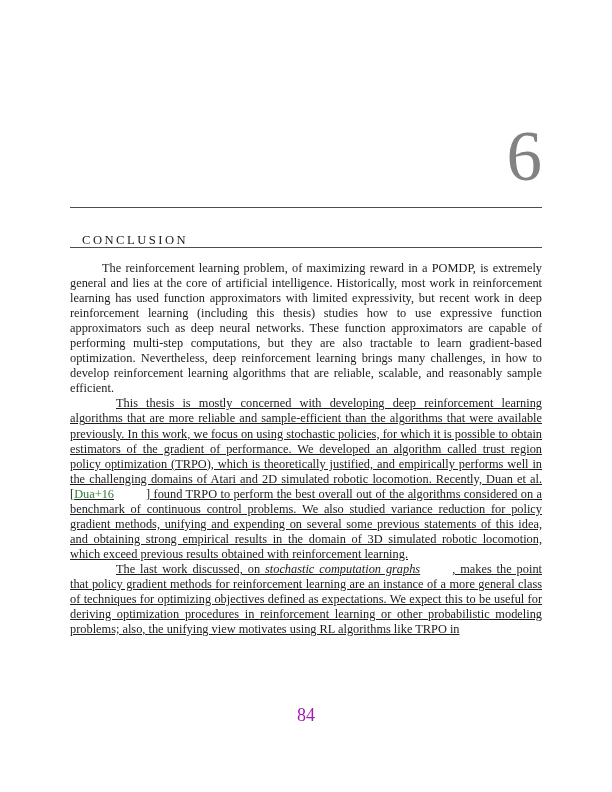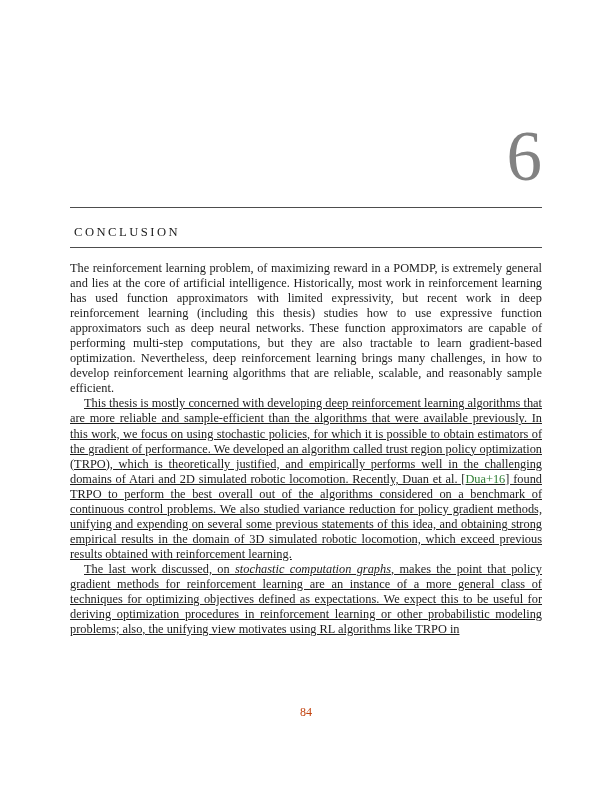--- a/index.html
+++ b/index.html
@@ -31,21 +31,21 @@
     width: 472px;
     height: 0;
     border-top: 1.3px solid #4d4d4d;
   }
   .rule-top { top: 207px; }
   .rule-bottom { top: 247px; }
   .chapter-title {
     position: absolute;
     left: 70px;
     top: 221px;
-    margin: 4px;
+    margin: 12px;
     font-size: 12.6px;
     font-weight: 400;
     letter-spacing: 2.5px;
     color: #1a1a1a;
   }
   .body-text {
     position: absolute;
     left: 70px;
     top: 261px;
     width: 472px;
@@ -56,35 +56,35 @@
     -webkit-hyphens: auto;
   }
   .body-text p {
     margin: 0;
     padding: 0;
   }
   .body-text p.indent {
     text-indent: 14px;
     text-decoration: underline;
   }
-  .seg-normal { font-style: normal; }
+  .seg-normal { font-style: normal; margin-left: 32px; }
   .seg-italic { font-style: italic; }
   .seg-citation {
     font-style: normal;
     cursor: pointer;
     text-decoration: none;
   }
   .page-number {
     position: absolute;
     left: 0;
     top: 705px;
     width: 100%;
     text-align: center;
-    font-size: 12px;
-    color: #c2410c;
+    font-size: 18px;
+    color: #a21caf;
   }
 </style>
 </head>
 <body>
 
 <div class="page">
 
   <div class="chapter-number">6</div>
 
   <div class="rule rule-top"></div>

